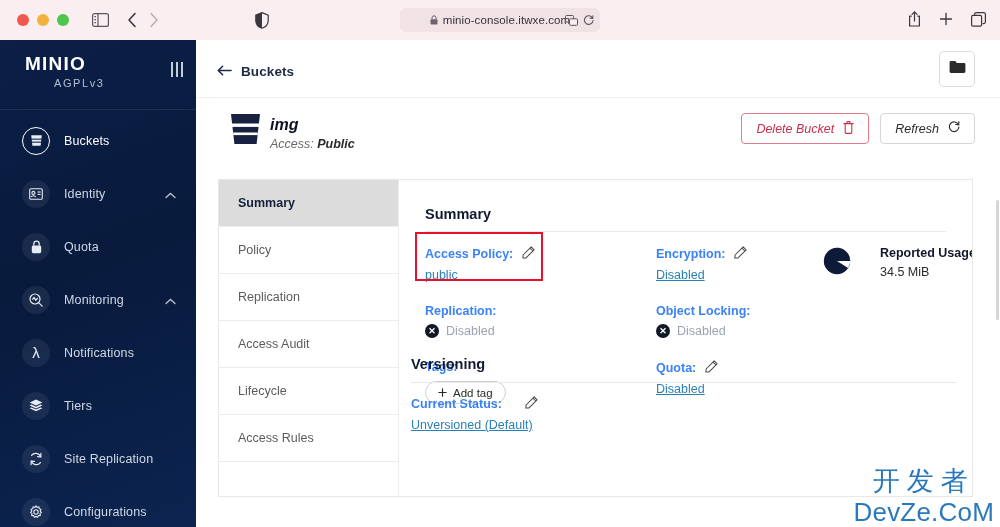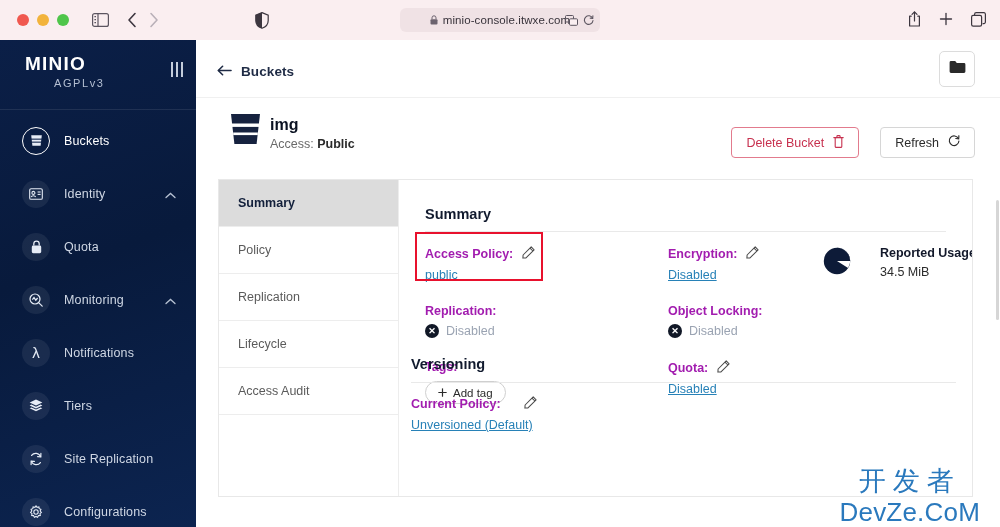--- a/index.html
+++ b/index.html
@@ -108,35 +108,35 @@
     font-size: 13.5px; font-weight: 700; color: #1f2b45; letter-spacing: 0.1px;
   }
   .folder-btn {
     position: absolute; right: 25px; top: 11px;
     width: 36px; height: 36px; border: 1px solid #dcdcdc; border-radius: 5px;
     background: #fff; display: flex; align-items: center; justify-content: center;
     cursor: pointer; color: #2a2a2a;
   }
 
   .bucket-head {
-    position: relative; height: 66px;
+    position: relative; height: 66px; font-style: italic;
   }
   .bucket-icon { position: absolute; left: 33px; top: 14px; }
   .bucket-name {
     position: absolute; left: 74px; top: 18px;
     font-size: 16px; font-weight: 700; color: #0b1222;
   }
   .bucket-access {
     position: absolute; left: 74px; top: 39px;
     font-size: 12.5px; color: #6a6a6a;
   }
   .bucket-access b { color: #2a2a2a; font-weight: 700; }
 
   .head-actions {
-    position: absolute; right: 25px; top: 15px; display: flex; gap: 21px; margin-top: 14px;
+    position: absolute; right: 25px; top: 15px; display: flex; gap: 11px;
   }
   .btn {
     height: 31px; border-radius: 4px; background: #fff;
     display: flex; align-items: center; gap: 9px;
     padding: 0 14px; font-size: 12.5px; cursor: pointer;
     border: 1px solid #d6d6d6; color: #2b2b2b; white-space: nowrap;
   }
   .btn.danger { border-color: #e27b8d; color: #c7314f; }
   .btn.danger .btn-label { color: #c7314f; font-weight: 400; }
 
@@ -163,26 +163,26 @@
   .sec-title {
     font-size: 14.5px; font-weight: 700; color: #111a2e; margin-bottom: 9px;
   }
   .hr { height: 1px; background: #e9e9e9; }
 
   .grid {
     position: relative; margin-top: 14px;
   }
   .col { position: absolute; }
   .col1 { left: 0; top: 0; }
-  .col2 { left: 231px; top: 0; margin-left: 12px; }
+  .col2 { left: 231px; top: 0; }
   .col3 { left: 398px; top: 0; }
 
   .field { margin-bottom: 22px; }
   .flabel {
-    font-size: 12.5px; font-weight: 700; color: #a21caf;
+    font-size: 12.5px; font-weight: 700; color: #3b82f6;
     display: flex; align-items: center; gap: 9px; white-space: nowrap;
   }
   .fvalue { margin-top: 6px; font-size: 12.5px; }
   .link {
     color: #2781b7; text-decoration: underline; cursor: pointer;
   }
   .muted-dis {
     color: #9aa3b2; display: flex; align-items: center; gap: 7px;
   }
   .xbadge {
@@ -209,21 +209,21 @@
   .vtitle { font-size: 14.5px; font-weight: 700; color: #111a2e; margin-bottom: 10px; }
 
   
   .hl-box {
     position: absolute; left: 415px; top: 232px; width: 128px; height: 49px;
     border: 2px solid #e8112d; pointer-events: none; z-index: 20;
   }
 
   
   .watermark {
-    position: absolute; right: 20px; bottom: 2px; text-align: center;
+    position: absolute; right: 6px; bottom: 2px; text-align: center;
     color: #1f6fb8; z-index: 30; line-height: 1;
   }
   .wm-cn { font-size: 27px; letter-spacing: 7px; font-weight: 400; color: #2a79bd; }
   .wm-en { font-size: 26px; color: #2a79bd; margin-top: 4px; letter-spacing: 0.2px; }
 
   .scroll-track {
     position: absolute; right: 0; top: 40px; width: 5px; height: 487px; background: transparent;
   }
   .scroll-thumb {
     position: absolute; right: 1px; top: 160px; width: 3px; height: 120px;
@@ -490,24 +490,27 @@
         <div class="tab active">
           <span>Summary</span>
         </div>
         <div class="tab">
           <span>Policy</span>
         </div>
         <div class="tab">
           <span>Replication</span>
         </div>
         <div class="tab">
+          <span>Access Audit</span>
+        </div>
+        <div class="tab">
           <span>Lifecycle</span>
         </div>
         <div class="tab">
-          <span>Access Audit</span>
+          <span>Access Rules</span>
         </div>
       </div>
 
       <div class="summary">
         <div class="sec-title">Summary</div>
         <div class="hr"></div>
 
         <div class="grid">
 
           <div class="col col1">
@@ -603,21 +606,21 @@
               </span>
             </div>
           </div>
         </div>
 
         <div class="versioning">
           <div class="vtitle">Versioning</div>
           <div class="hr"></div>
           <div class="field" style="margin-top:13px;">
             <div class="flabel">
-              <span>Current Policy:</span>
+              <span>Current Status:</span>
               <span class="pencil" style="margin-left:14px;">
                 <svg width="13" height="13" viewBox="0 0 13 13" fill="none" stroke="#4a4a4a" stroke-width="1.05" stroke-linejoin="round">
                     <path d="M9.2 0.9 L12.1 3.8 L4 11.9 L0.9 12.1 L1.1 9 Z"></path>
                     <line x1="8" y1="2.1" x2="10.9" y2="5"></line>
                   </svg>
               </span>
             </div>
             <div class="fvalue">
               <span class="link">Unversioned (Default)</span>
             </div>

